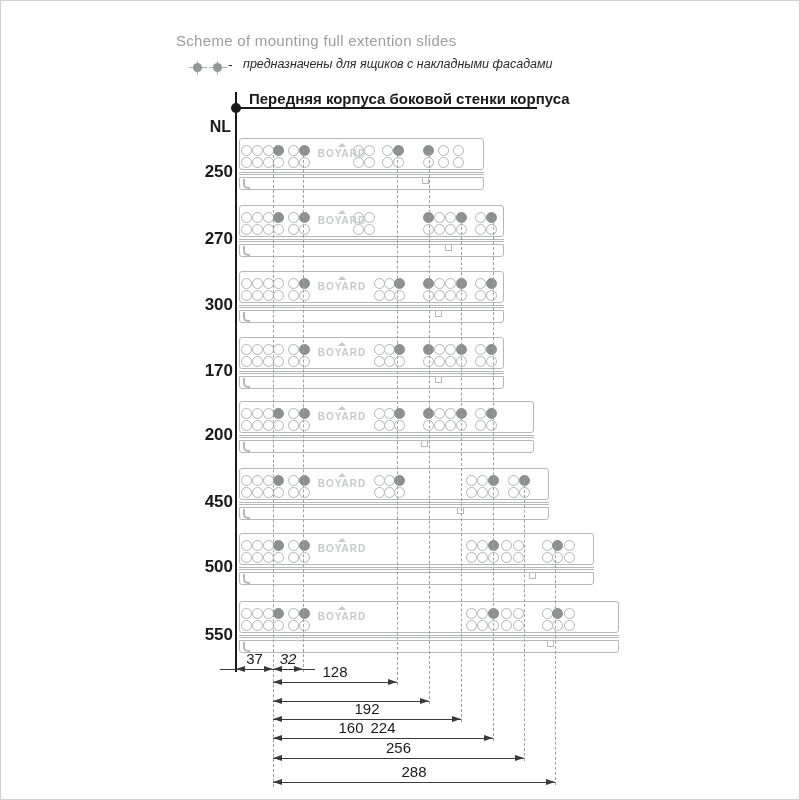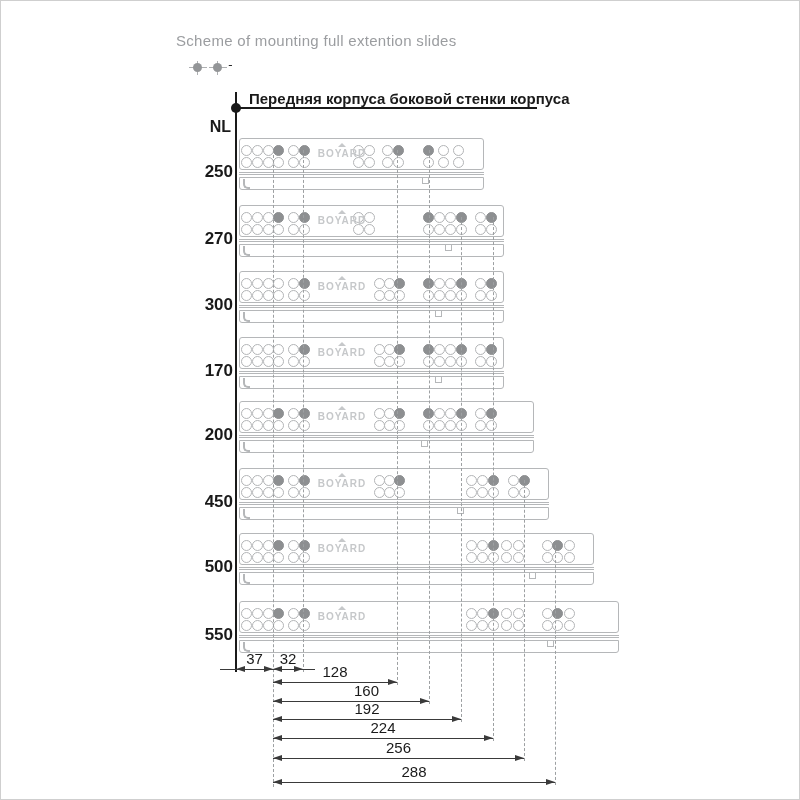--- a/index.html
+++ b/index.html
@@ -56,20 +56,21 @@
     <span class="vline"></span>
     <span class="dot"></span>
   </div>
   <div class="abs hmark" style="left:208px;top:60px;">
     <span class="hline"></span>
     <span class="vline"></span>
     <span class="dot"></span>
   </div>
   <div class="abs legend-dash">-</div>
   <div class="abs legend-text">
+    <div>предназначены для ящиков с накладными фасадами</div>
   </div>
 
   <div class="abs edge-tick"></div>
   <div class="abs edge-dot"></div>
   <div class="abs edge-hline"></div>
   <div class="abs edge-text">Передняя корпуса боковой стенки корпуса</div>
   <div class="abs main-vline"></div>
   <div class="abs nl">NL</div>
 
 <div class="abs slabel" style="left: 194px; top: 161px;">250</div>
@@ -408,31 +409,31 @@
       <div class="ah l"></div>
       <div class="ah r"></div>
     </div>
     <div class="dimtail" style="left: 219px; top: 668px; width: 16px;"></div>
     <div class="dimlabel" style="left: 225.5px; top: 649px;">37</div>
     <div class="dim" style="left: 272px; top: 668px; width: 30px;">
       <div class="ah l"></div>
       <div class="ah r"></div>
     </div>
     <div class="dimtail" style="left: 302px; top: 668px; width: 12px;"></div>
-    <div class="dimlabel" style="left: 259px; top: 649px;">32</div>
+    <div class="dimlabel" style="left: 259px; top: 649px; font-style: italic;">32</div>
     <div class="dim" style="left: 272px; top: 681px; width: 124px;">
       <div class="ah l"></div>
       <div class="ah r"></div>
     </div>
     <div class="dimlabel" style="left: 306px; top: 662px;">128</div>
     <div class="dim" style="left: 272px; top: 700px; width: 156px;">
       <div class="ah l"></div>
       <div class="ah r"></div>
     </div>
-    <div class="dimlabel" style="left: 322px; top: 681px; text-align: right;">160</div>
+    <div class="dimlabel" style="left: 322px; top: 718px;">160</div>
     <div class="dim" style="left: 272px; top: 718px; width: 188px;">
       <div class="ah l"></div>
       <div class="ah r"></div>
     </div>
     <div class="dimlabel" style="left: 338px; top: 699px;">192</div>
     <div class="dim" style="left: 272px; top: 737px; width: 220px;">
       <div class="ah l"></div>
       <div class="ah r"></div>
     </div>
     <div class="dimlabel" style="left: 354px; top: 718px;">224</div>

